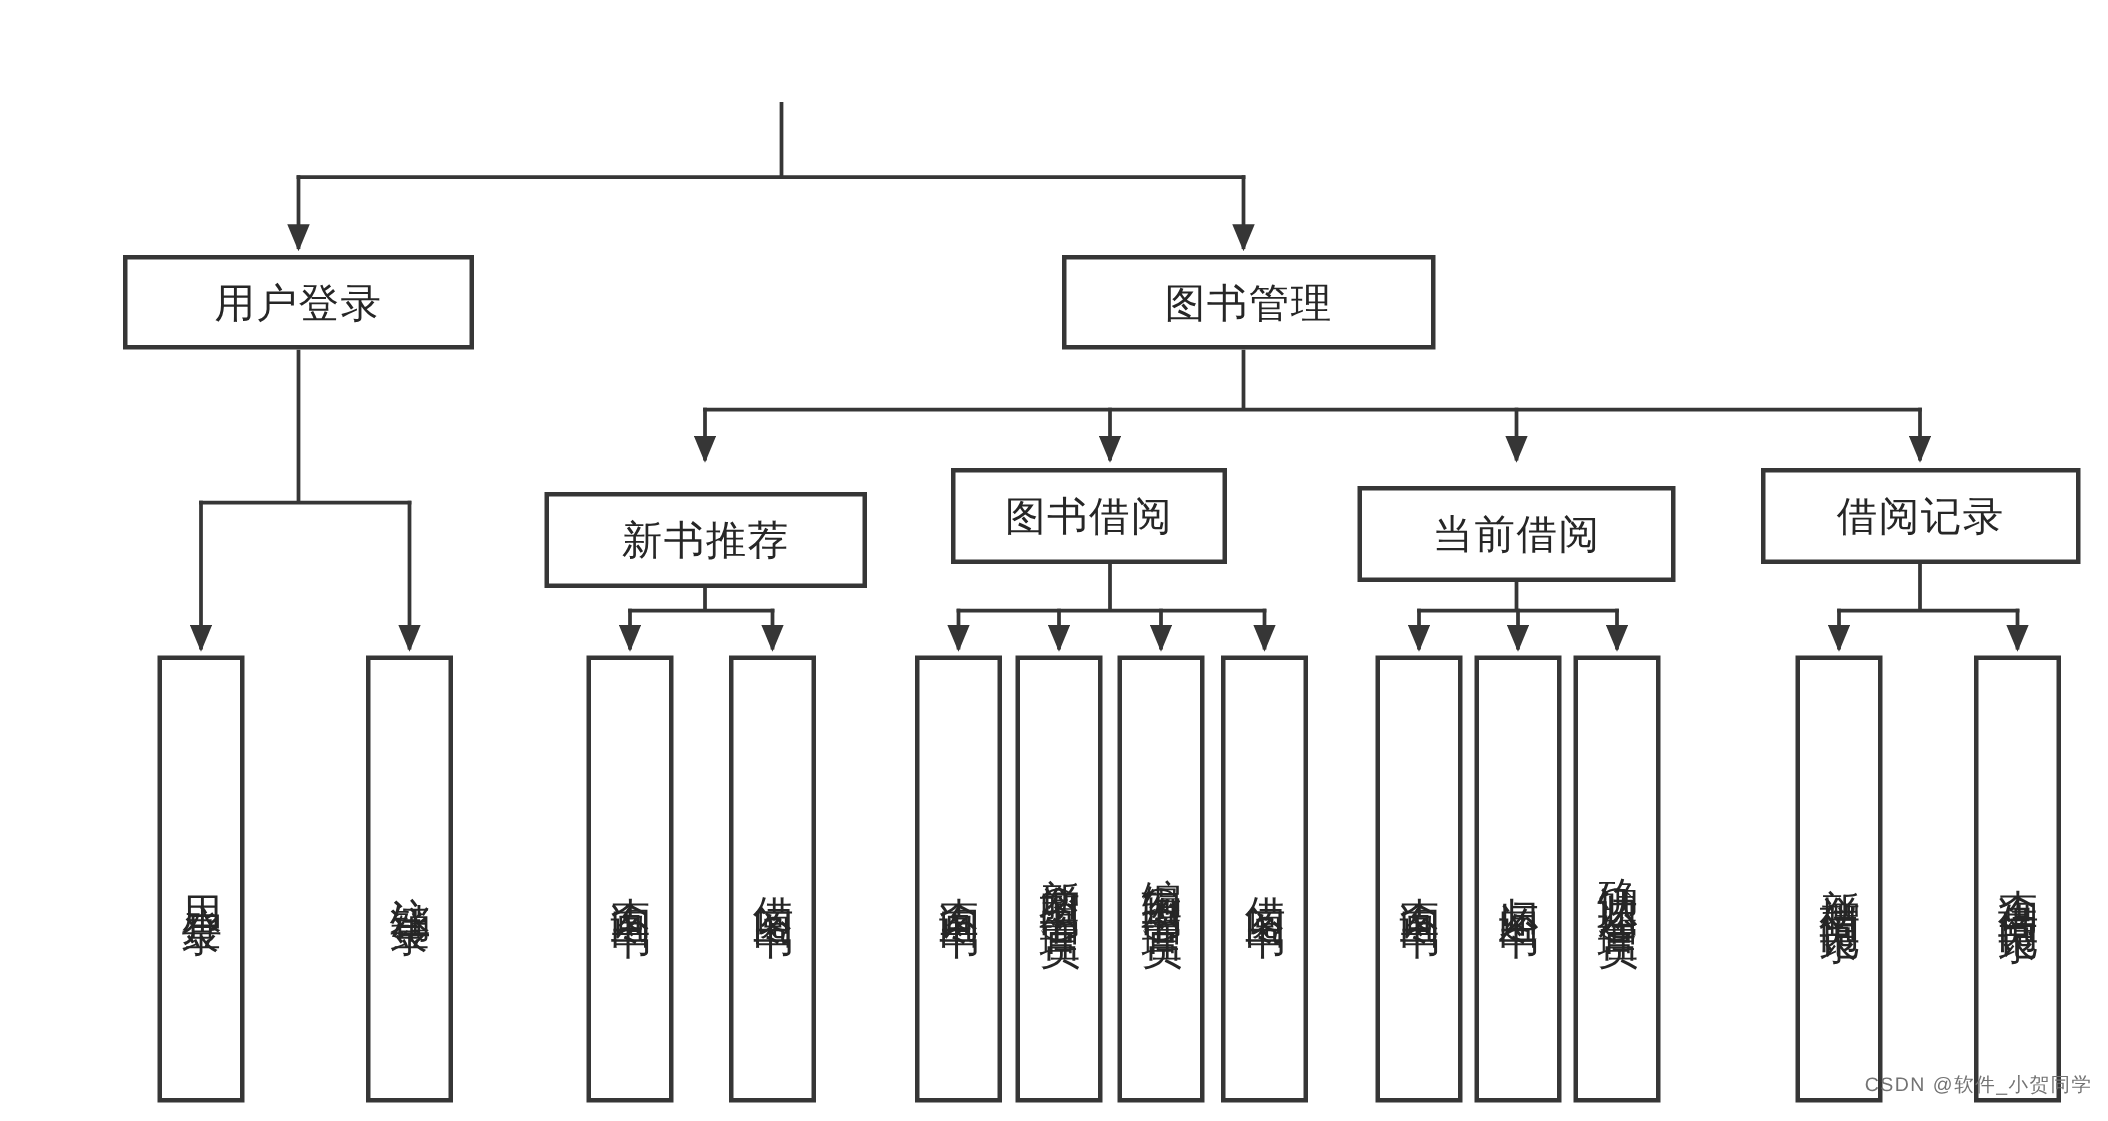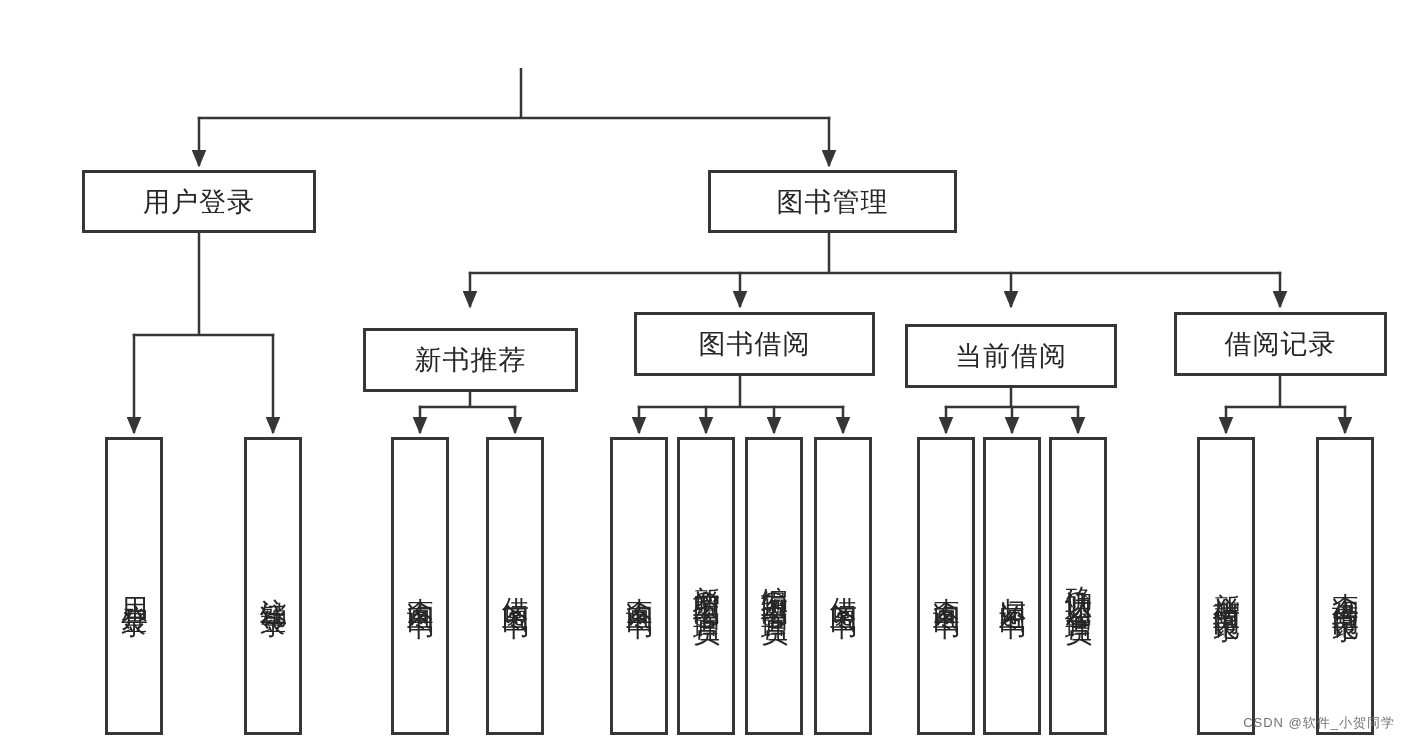--- a/index.html
+++ b/index.html
@@ -33,21 +33,21 @@
     font-size: 27px;
     line-height: 1;
     letter-spacing: 5px;
     color: #262626;
   }
   
   .n-root   { left: 22px;   top: 14px;  width: 998px; height: 54px; }
   .n-l2a    { left: 82px;   top: 170px; width: 234px; height: 63px; }
   .n-l2b    { left: 668px;  top: 170px; width: 249px; height: 63px; margin-left: 40px; }
   .n-l3a    { left: 363px;  top: 312px; width: 215px; height: 64px; margin-top: 16px; }
-  .n-l3b    { left: 634px;  top: 312px; width: 241px; height: 64px; }
+  .n-l3b    { left: 634px;  top: 312px; width: 184px; height: 64px; }
   .n-l3c    { left: 905px;  top: 324px; width: 212px; height: 64px; }
   .n-l3d    { left: 1174px; top: 312px; width: 213px; height: 64px; }
   .leaf     { top: 437px; width: 58px; height: 298px; }
   .p1  { left: 105px; }
   .p2  { left: 244px; }
   .p3  { left: 391px; }
   .p4  { left: 486px; }
   .p5  { left: 610px; }
   .p6  { left: 677px; }
   .p7  { left: 745px; }

